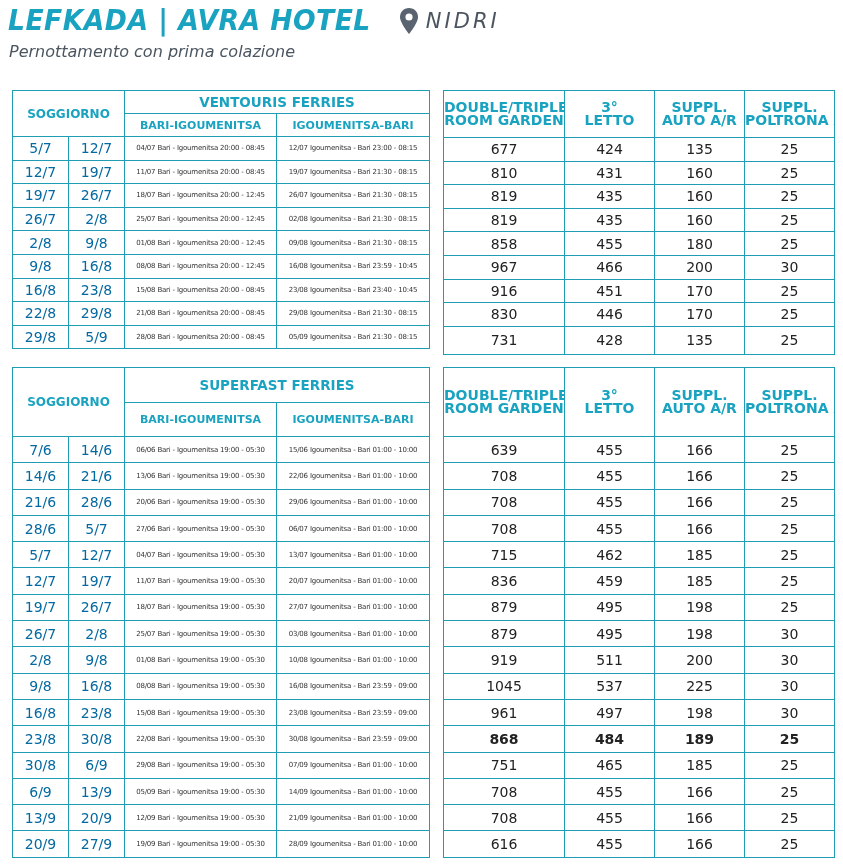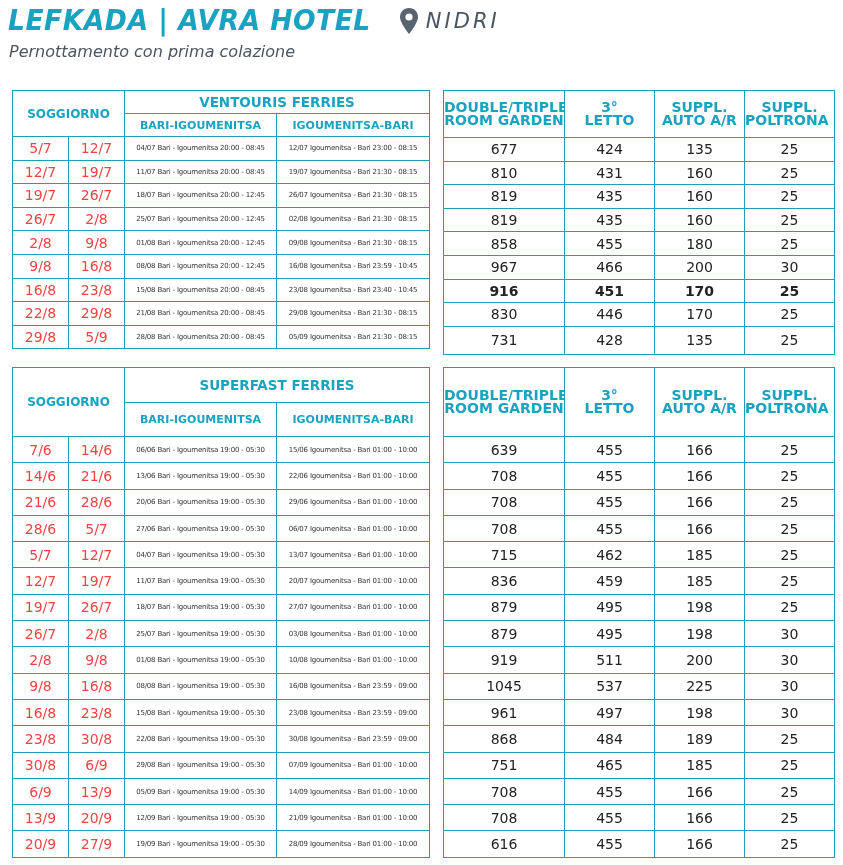--- a/index.html
+++ b/index.html
@@ -10,21 +10,21 @@
   .location { font-style: italic; font-size: 21px; color: #4b5560; letter-spacing: 3px; margin-left: 6px; }
   .subtitle { position: absolute; left: 9px; top: 42px; font-style: italic; font-size: 16px; color: #4b5560; }
 
   table { position: absolute; border-collapse: collapse; table-layout: fixed; }
   td, th { border: 1.3px solid #1e9db4; text-align: center; padding: 0; overflow: hidden; white-space: nowrap; }
   th { color: #1aa3c0; font-weight: bold; }
   .h-sog { font-size: 12px; }
   .h-ferry { font-size: 13.5px; }
   .h-route { font-size: 11px; }
   .h-price { font-size: 14px; line-height: 13px; }
-  .date { font-size: 14px; color: #ef4444; }
+  .date { font-size: 14px; color: #0369a1; }
   .route { font-size: 7px; color: #333; letter-spacing: -0.2px; }
   .price { font-size: 14px; color: #222; }
 
   #t1 { left: 12px; top: 90px; width: 417px; }
   #t2 { left: 443px; top: 90px; width: 391px; }
   #t3 { left: 12px; top: 367px; width: 417px; }
   #t4 { left: 443px; top: 367px; width: 391px; }
 </style>
 </head>
 <body>
@@ -159,21 +159,21 @@
         <td class="price">455</td>
         <td class="price">180</td>
         <td class="price">25</td>
       </tr>
       <tr style="height: 23.6px; margin-top: 18px;">
         <td class="price">967</td>
         <td class="price">466</td>
         <td class="price">200</td>
         <td class="price">30</td>
       </tr>
-      <tr style="height: 23.6px; font-weight: bold;">
+      <tr style="height: 23.6px;">
         <td class="price">916</td>
         <td class="price">451</td>
         <td class="price">170</td>
         <td class="price">25</td>
       </tr>
       <tr style="height: 23.6px;">
         <td class="price">830</td>
         <td class="price">446</td>
         <td class="price">170</td>
         <td class="price">25</td>
@@ -379,21 +379,21 @@
         <td class="price">537</td>
         <td class="price">225</td>
         <td class="price">30</td>
       </tr>
       <tr style="height: 26.3px;">
         <td class="price">961</td>
         <td class="price">497</td>
         <td class="price">198</td>
         <td class="price">30</td>
       </tr>
-      <tr style="height: 26.3px;">
+      <tr style="height: 26.3px; font-weight: bold;">
         <td class="price">868</td>
         <td class="price">484</td>
         <td class="price">189</td>
         <td class="price">25</td>
       </tr>
       <tr style="height: 26.3px;">
         <td class="price">751</td>
         <td class="price">465</td>
         <td class="price">185</td>
         <td class="price">25</td>

